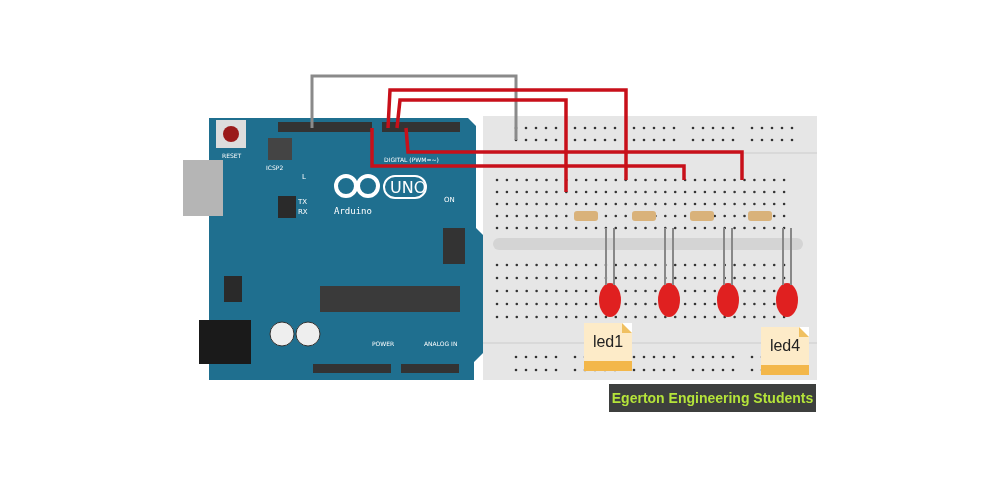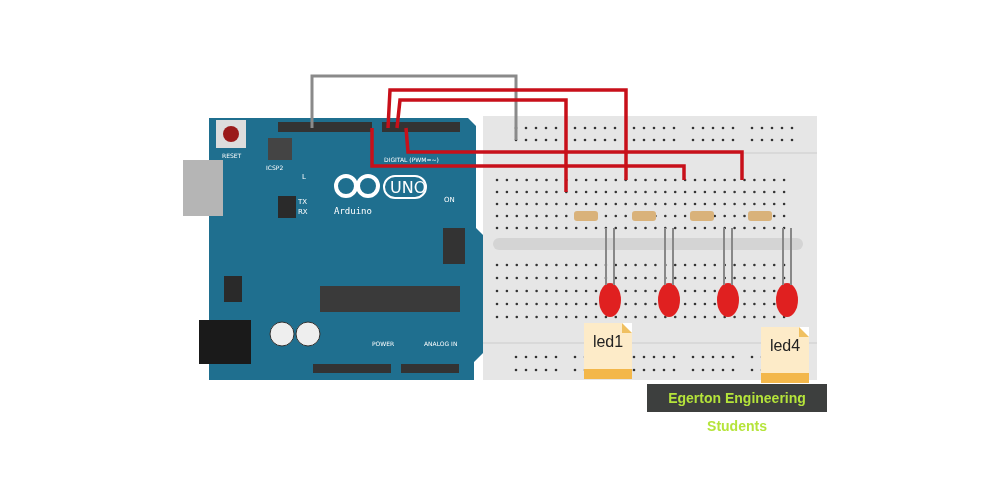--- a/index.html
+++ b/index.html
@@ -1,20 +1,20 @@
 <!DOCTYPE html>
 <html><head>
 <meta charset="utf-8">
 <style>
   body{margin:0;background:#fff;width:988px;height:484px;overflow:hidden;font-family:"DejaVu Sans",sans-serif;}
   #stage{position:absolute;left:16px;top:0;width:988px;height:484px;}
-  .note{position:absolute;width:48px;height:56px;background:#fdebc8;box-sizing:border-box;font-family:"Liberation Sans",sans-serif;font-size:16px;color:#222;text-align:center;padding-top:10px;}
+  .note{position:absolute;width:48px;height:48px;background:#fdebc8;box-sizing:border-box;font-family:"Liberation Sans",sans-serif;font-size:16px;color:#222;text-align:center;padding-top:10px;}
   .note:after{content:"";position:absolute;left:0;right:0;bottom:0;height:10px;background:#f3b74a;}
   .note .fold{position:absolute;right:0;top:0;width:0;height:0;border-left:10px solid #f0c060;border-top:10px solid #fff;}
-  #credit{position:absolute;left:593px;top:384px;width:180px;height:28px;background:#3d3f3e;color:#b5e43a;font-family:"Liberation Sans",sans-serif;font-weight:bold;font-size:14px;line-height:28px;text-align:center;margin-left:38px;}
+  #credit{position:absolute;left:593px;top:384px;width:207px;height:28px;background:#3d3f3e;color:#b5e43a;font-family:"Liberation Sans",sans-serif;font-weight:bold;font-size:14px;line-height:28px;text-align:center;}
 </style>
 </head>
 <body>
 
 <div id="stage">
 <svg width="988" height="484" id="svg">
 
   <g>
     <path d="M193,118 L452,118 L460,126 L460,228 L468,236 L468,352 L458,362 L458,380 L193,380 Z" fill="#1f6f8f"></path>
     <rect x="167" y="160" width="40" height="56" fill="#b5b5b5"></rect>

